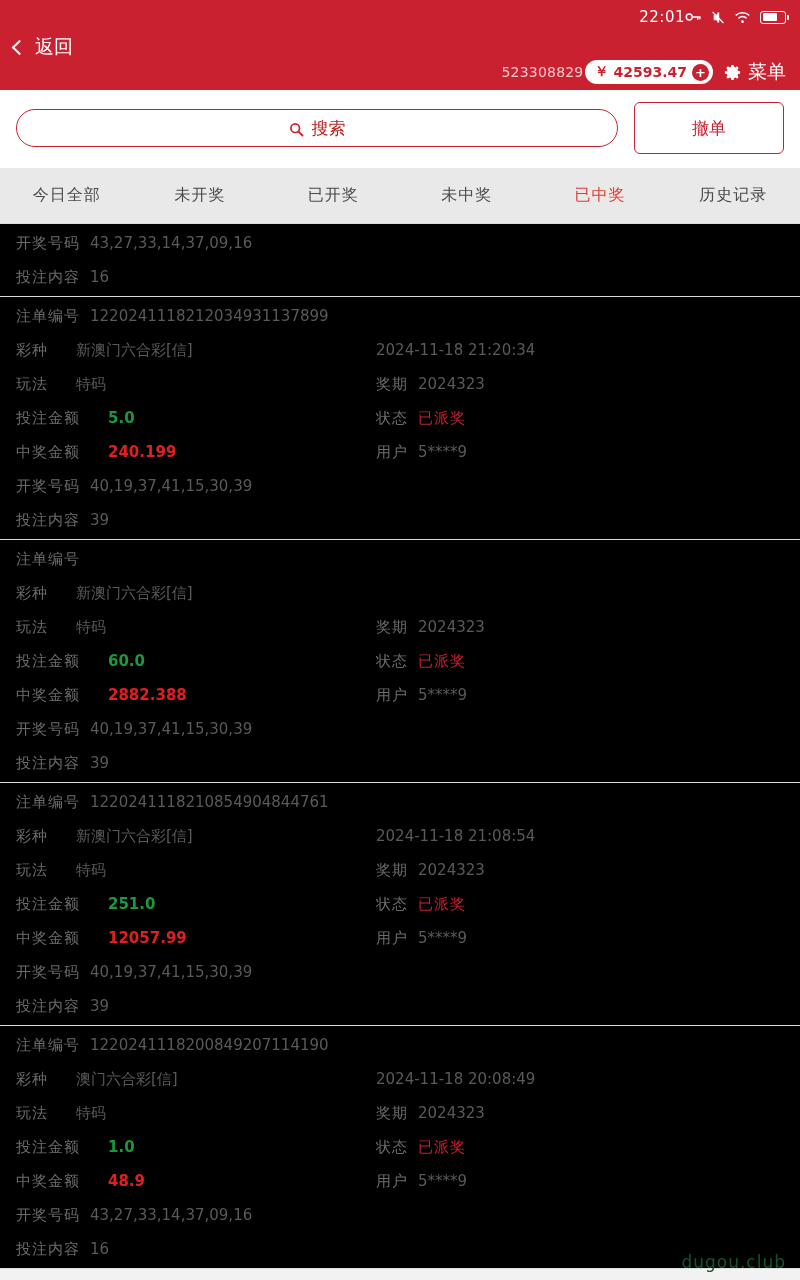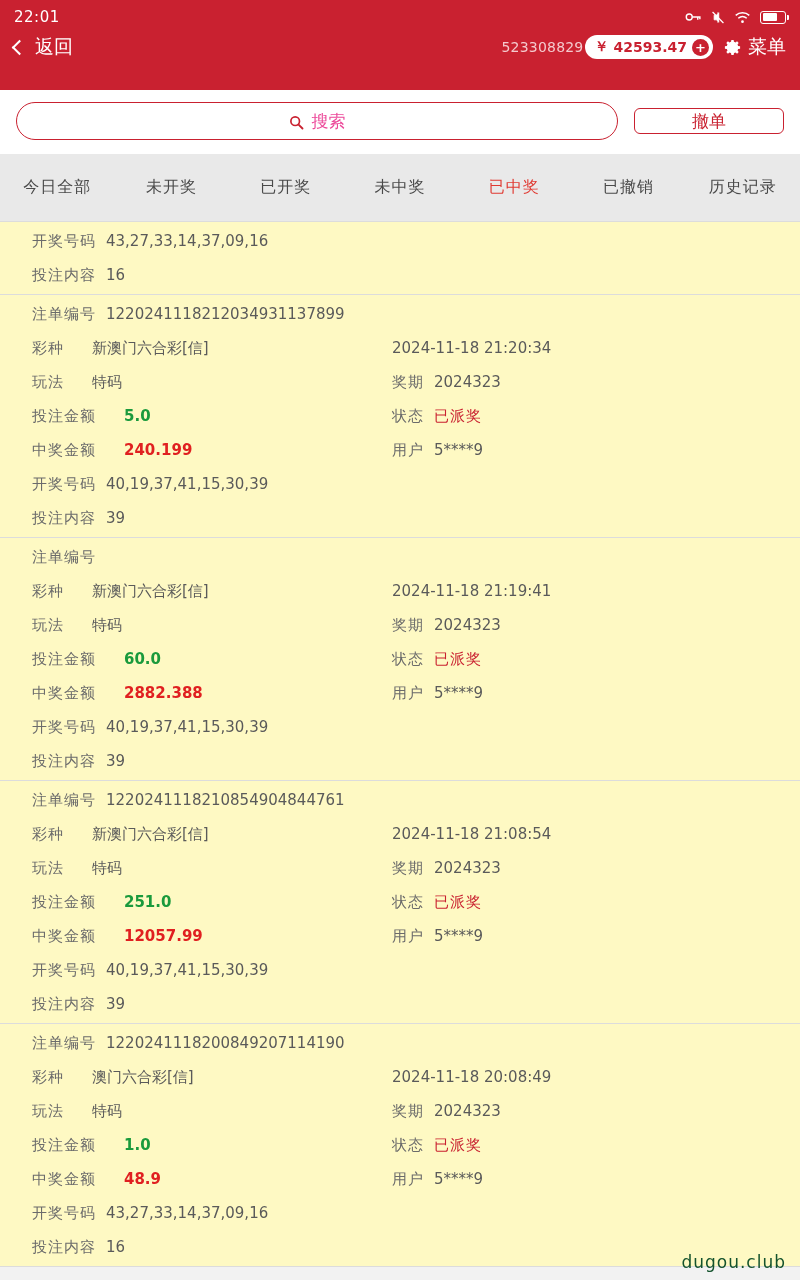--- a/index.html
+++ b/index.html
@@ -12,21 +12,21 @@
   }
   .app { width: 800px; height: 1280px; position: relative; background: #f2f2f2; }
 
   
   .statusbar {
     height: 34px;
     background: #c92130;
     color: #ffffff;
     display: flex;
     align-items: center;
-    justify-content: space-between;
+    justify-content: flex-end;
     padding: 0 14px;
     font-size: 15px;
   }
   .statusbar .clock { font-size: 15px; letter-spacing: 0.5px; }
   .status-icons { display: flex; align-items: center; gap: 9px; }
   .status-icons .ic { display: inline-flex; align-items: center; }
   .batt {
     width: 26px; height: 13px; border: 1.5px solid #fff; border-radius: 3px;
     position: relative; display: inline-block;
   }
@@ -47,21 +47,21 @@
     justify-content: space-between;
   }
   .back {
     display: flex; align-items: center; gap: 8px; font-size: 19px; color: #fff;
   }
   .chev {
     display: inline-block; width: 11px; height: 11px;
     border-left: 2.5px solid #fff; border-bottom: 2.5px solid #fff;
     transform: rotate(45deg); margin-left: 6px; margin-right: 2px;
   }
-  .title-right { display: flex; align-items: center; gap: 10px; }
+  .title-right { display: flex; align-items: center; gap: 10px; margin-top: 25px; }
   .acct { font-size: 14px; color: #f4c9cd; letter-spacing: 0.2px; }
   .balance-pill {
     display: flex; align-items: center; gap: 5px;
     background: #ffffff; color: #c92130; border-radius: 14px;
     padding: 3px 4px 3px 9px; font-size: 14px; font-weight: bold;
     margin-left: -8px;
   }
   .balance-pill .yen { color: #c92130; font-weight: bold; }
   .plus {
     width: 17px; height: 17px; border-radius: 50%; background: #c92130; color: #fff;
@@ -73,49 +73,49 @@
 
   
   .searchrow {
     background: #ffffff;
     display: flex; align-items: center; gap: 16px;
     padding: 12px 16px 14px 16px;
   }
   .search-box {
     flex: 1 1 auto; height: 38px; border: 1px solid #c92130; border-radius: 19px;
     display: flex; align-items: center; justify-content: center; gap: 8px;
-    color: #ec4899; font-size: 17px; background: #fff;
+    color: #b91c1c; font-size: 17px; background: #fff;
   }
   .mag { width: 15px; height: 15px; }
   .cancel-btn {
-    width: 150px; height: 26px; border: 1px solid #c92130; border-radius: 6px;
+    width: 150px; height: 52px; border: 1px solid #c92130; border-radius: 6px;
     display: flex; align-items: center; justify-content: center;
     color: #c92130; font-size: 17px; background: #fff;
   }
 
   
   .tabs {
     background: #e9e9e9;
-    height: 68px;
+    height: 56px;
     display: flex; align-items: stretch;
     border-bottom: 1px solid #dcdcdc;
   }
   .tab {
     flex: 1 1 0; display: flex; align-items: center; justify-content: center;
     font-size: 16px; color: #4a4a4a; letter-spacing: 1px;
   }
   .tab.active { color: #e03a32; }
 
   
   .list {
     height: calc(1280px - 34px - 56px - 64px - 52px);
     overflow: hidden;
     background: #f2f2f2;
   }
-  .order { border-bottom: 1px solid #dcdcdc; padding: 2px 0 2px 16px; background: #fef9c3; }
+  .order { border-bottom: 1px solid #dcdcdc; padding: 2px 0 2px 0; background: #000000; text-decoration: underline; }
   .order.partial-top { border-top: none; }
   .row {
     display: flex; padding: 6px 16px; font-size: 15px; color: #5a5a5a; line-height: 22px;
   }
   .col-l { width: 360px; display: flex; gap: 28px; }
   .col-r { flex: 1 1 auto; display: flex; gap: 10px; }
   .lbl { color: #6b6b6b; letter-spacing: 1px; white-space: nowrap; }
   .val { color: #5a5a5a; }
   .val.green { color: #1a9a3c; font-weight: bold; }
   .val.red { color: #e02020; font-weight: bold; }
@@ -201,21 +201,20 @@
       <span>撤单</span>
     </div>
   </div>
 
   <div class="tabs">
     <div class="tab">今日全部</div>
     <div class="tab">未开奖</div>
     <div class="tab">已开奖</div>
     <div class="tab">未中奖</div>
     <div class="tab active">已中奖</div>
-    <div class="tab">已撤销</div>
     <div class="tab">历史记录</div>
   </div>
 
   <div class="list">
 
     <div class="order partial-top">
       <div class="rowfull">
         <span class="lbl">开奖号码</span>
         <span class="val">43,27,33,14,37,09,16</span>
       </div>
@@ -281,23 +280,20 @@
 
     <div class="order">
       <div class="rowfull">
         <span class="lbl">注单编号</span>
       </div>
       <div class="row">
         <span class="col-l">
           <span class="lbl">彩种</span>
           <span class="val">新澳门六合彩[信]</span>
         </span>
-        <span class="col-r">
-          <span class="val">2024-11-18 21:19:41</span>
-        </span>
       </div>
       <div class="row">
         <span class="col-l">
           <span class="lbl">玩法</span>
           <span class="val">特码</span>
         </span>
         <span class="col-r">
           <span class="lbl">奖期</span>
           <span class="val">2024323</span>
         </span>

